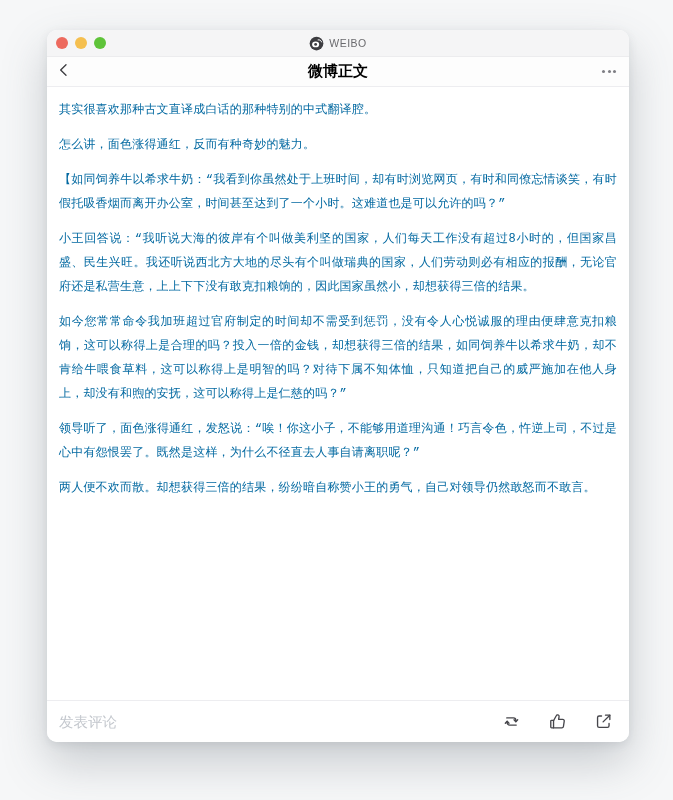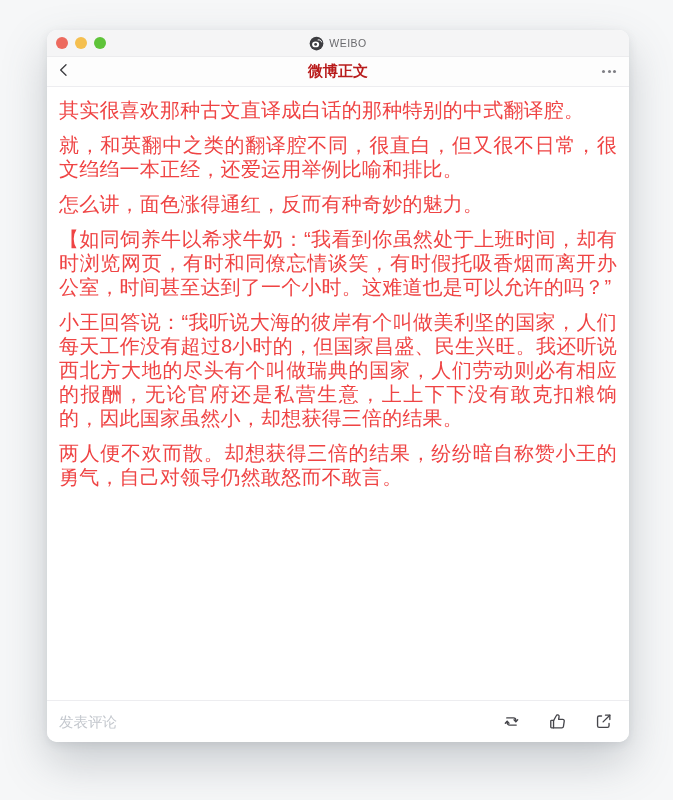--- a/index.html
+++ b/index.html
@@ -55,45 +55,46 @@
     position: relative;
   }
   .back-btn {
     width: 34px; height: 100%;
     display: flex; align-items: center; justify-content: center;
     color: #3c3c40; cursor: pointer;
   }
   .nav-title {
     position: absolute; left: 0; right: 0;
     text-align: center;
-    font-size: 15px; font-weight: 700; color: #b91c1c;
+    font-size: 15px; font-weight: 700; color: #000000;
     pointer-events: none;
   }
   .more-btn {
     margin-left: auto;
     width: 40px; height: 100%;
     display: flex; align-items: center; justify-content: center;
     gap: 2.5px; cursor: pointer;
   }
   .more-btn i {
     width: 3px; height: 3px; border-radius: 50%; background: #7e7e84; display: block;
   }
   
   .content {
     flex: 1 1 auto;
     padding: 11px 12px 0 12px;
     overflow: hidden;
   }
   .post-paragraph {
-    font-size: 20px;
+    font-size: 12px;
     line-height: 24px;
-    color: #ef4444;
+    color: #0369a1;
     margin-bottom: 11px;
     text-align: justify;
     letter-spacing: 0.2px;
+    font-family: Liberation Mono, monospace;
   }
   
   .comment-bar {
     flex: 0 0 42px;
     border-top: 1px solid #ededf0;
     display: flex;
     align-items: center;
     padding: 0 16px 0 12px;
     background: #ffffff;
   }
@@ -149,24 +150,25 @@
     <div class="nav-title">微博正文</div>
     <div class="more-btn">
       <i></i>
         <i></i>
         <i></i>
     </div>
   </div>
 
   <div class="content">
       <p class="post-paragraph">其实很喜欢那种古文直译成白话的那种特别的中式翻译腔。</p>
-      <p class="post-paragraph">就，和英翻中之类的翻译腔不同，很直白，但又很不日常，很文绉绉一本正经，还爱运用举例比喻和排比。</p>
       <p class="post-paragraph">怎么讲，面色涨得通红，反而有种奇妙的魅力。</p>
       <p class="post-paragraph">【如同饲养牛以希求牛奶：“我看到你虽然处于上班时间，却有时浏览网页，有时和同僚忘情谈笑，有时假托吸香烟而离开办公室，时间甚至达到了一个小时。这难道也是可以允许的吗？”</p>
       <p class="post-paragraph">小王回答说：“我听说大海的彼岸有个叫做美利坚的国家，人们每天工作没有超过8小时的，但国家昌盛、民生兴旺。我还听说西北方大地的尽头有个叫做瑞典的国家，人们劳动则必有相应的报酬，无论官府还是私营生意，上上下下没有敢克扣粮饷的，因此国家虽然小，却想获得三倍的结果。</p>
+      <p class="post-paragraph">如今您常常命令我加班超过官府制定的时间却不需受到惩罚，没有令人心悦诚服的理由便肆意克扣粮饷，这可以称得上是合理的吗？投入一倍的金钱，却想获得三倍的结果，如同饲养牛以希求牛奶，却不肯给牛喂食草料，这可以称得上是明智的吗？对待下属不知体恤，只知道把自己的威严施加在他人身上，却没有和煦的安抚，这可以称得上是仁慈的吗？”</p>
+      <p class="post-paragraph">领导听了，面色涨得通红，发怒说：“唉！你这小子，不能够用道理沟通！巧言令色，忤逆上司，不过是心中有怨恨罢了。既然是这样，为什么不径直去人事自请离职呢？”</p>
       <p class="post-paragraph">两人便不欢而散。却想获得三倍的结果，纷纷暗自称赞小王的勇气，自己对领导仍然敢怒而不敢言。</p>
     </div>
 
   <div class="comment-bar">
     <input class="comment-input" type="text" placeholder="发表评论" style="">
     <div class="action-icons">
       <div class="icon-btn">
         <span>
           <svg width="19" height="19" viewBox="0 0 24 24" fill="none" stroke="currentColor" stroke-width="1.7" stroke-linecap="round" stroke-linejoin="round">
             <path d="M6 7.5 h8.5 a3 3 0 0 1 3 3 v1.5"></path>

